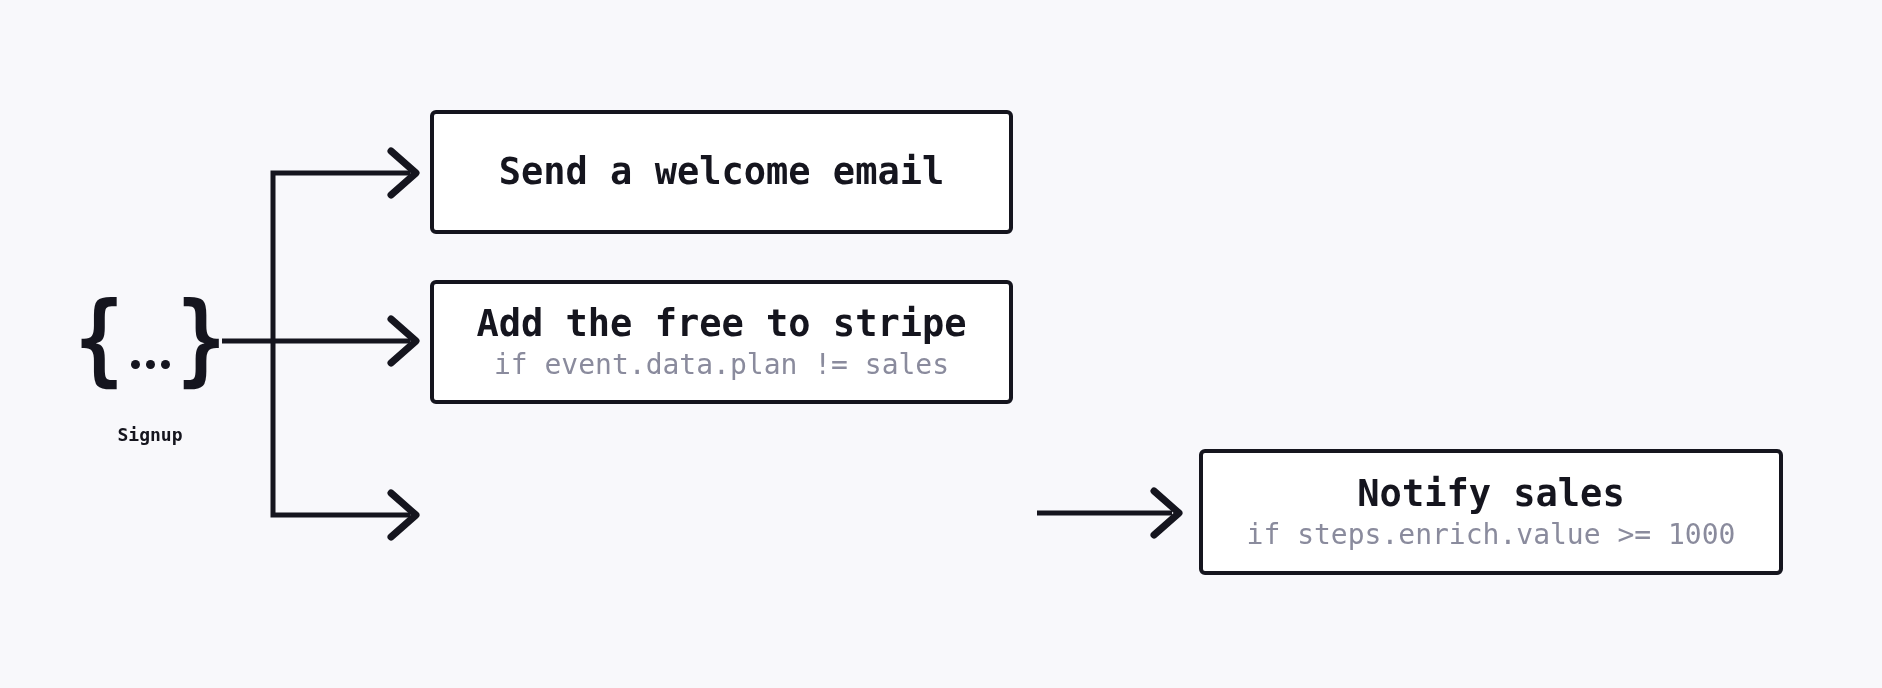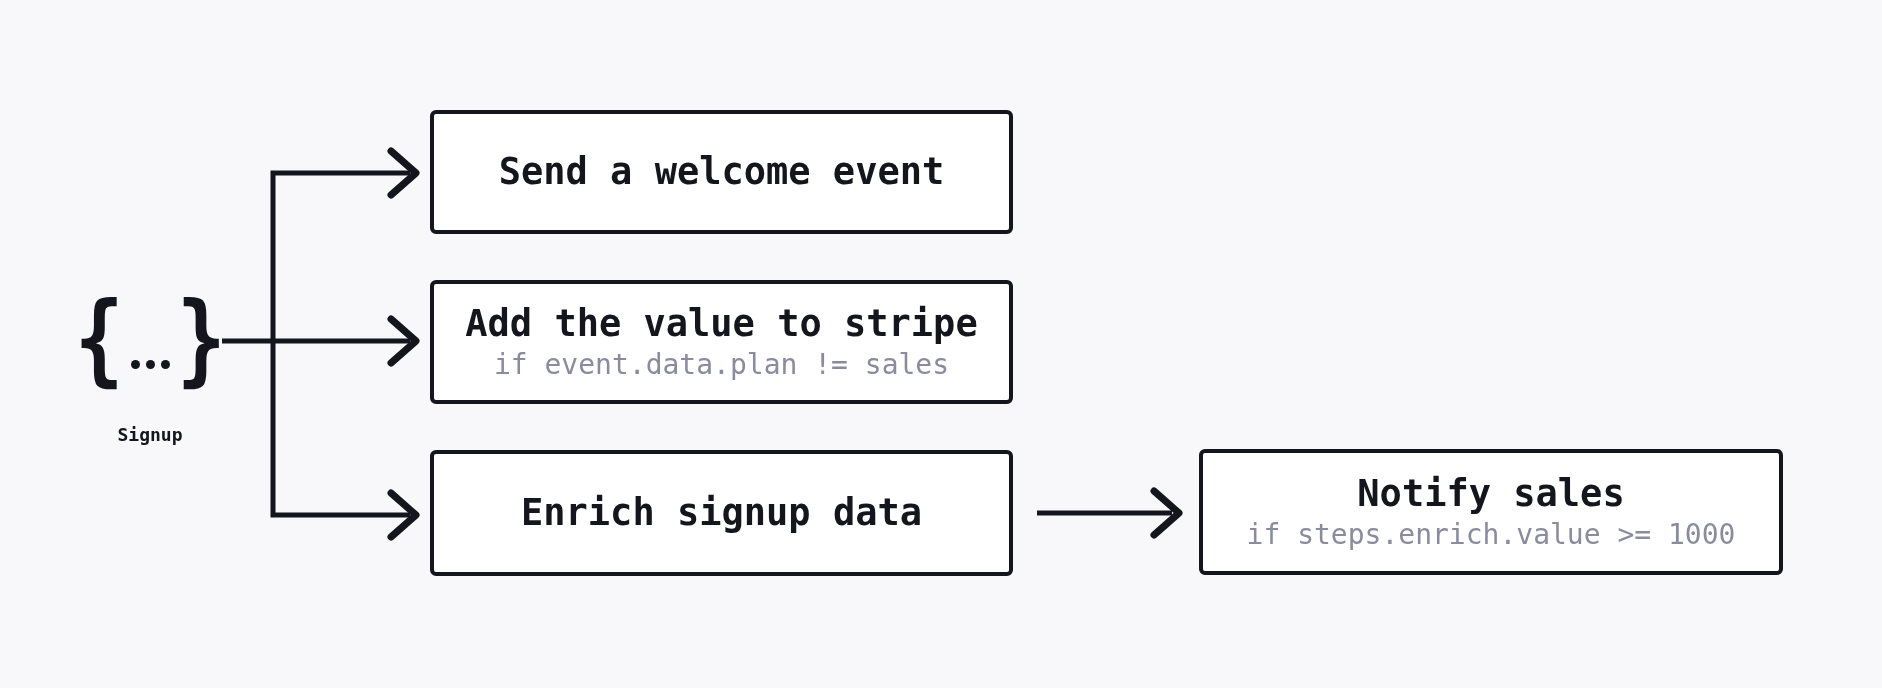--- a/index.html
+++ b/index.html
@@ -144,30 +144,27 @@
         <i></i>
           <i></i>
           <i></i>
       </span>
       <span class="brace">}</span>
     </div>
     <div class="event-label">Signup</div>
   </div>
 
   <div class="box" id="box-welcome">
-    <div class="title">Send a welcome event</div>
+    <div class="title">Send a welcome email</div>
   </div>
 
   <div class="box" id="box-stripe">
-    <div class="title">Add the value to stripe</div>
+    <div class="title">Add the free to stripe</div>
     <div class="condition">if event.data.plan != sales</div>
   </div>
 
-  <div class="box" id="box-enrich">
-    <div class="title">Enrich signup data</div>
-  </div>
 
   <div class="box" id="box-notify">
     <div class="title">Notify sales</div>
     <div class="condition">if steps.enrich.value &gt;= 1000</div>
   </div>
 
 </div>
 
 </body></html>

